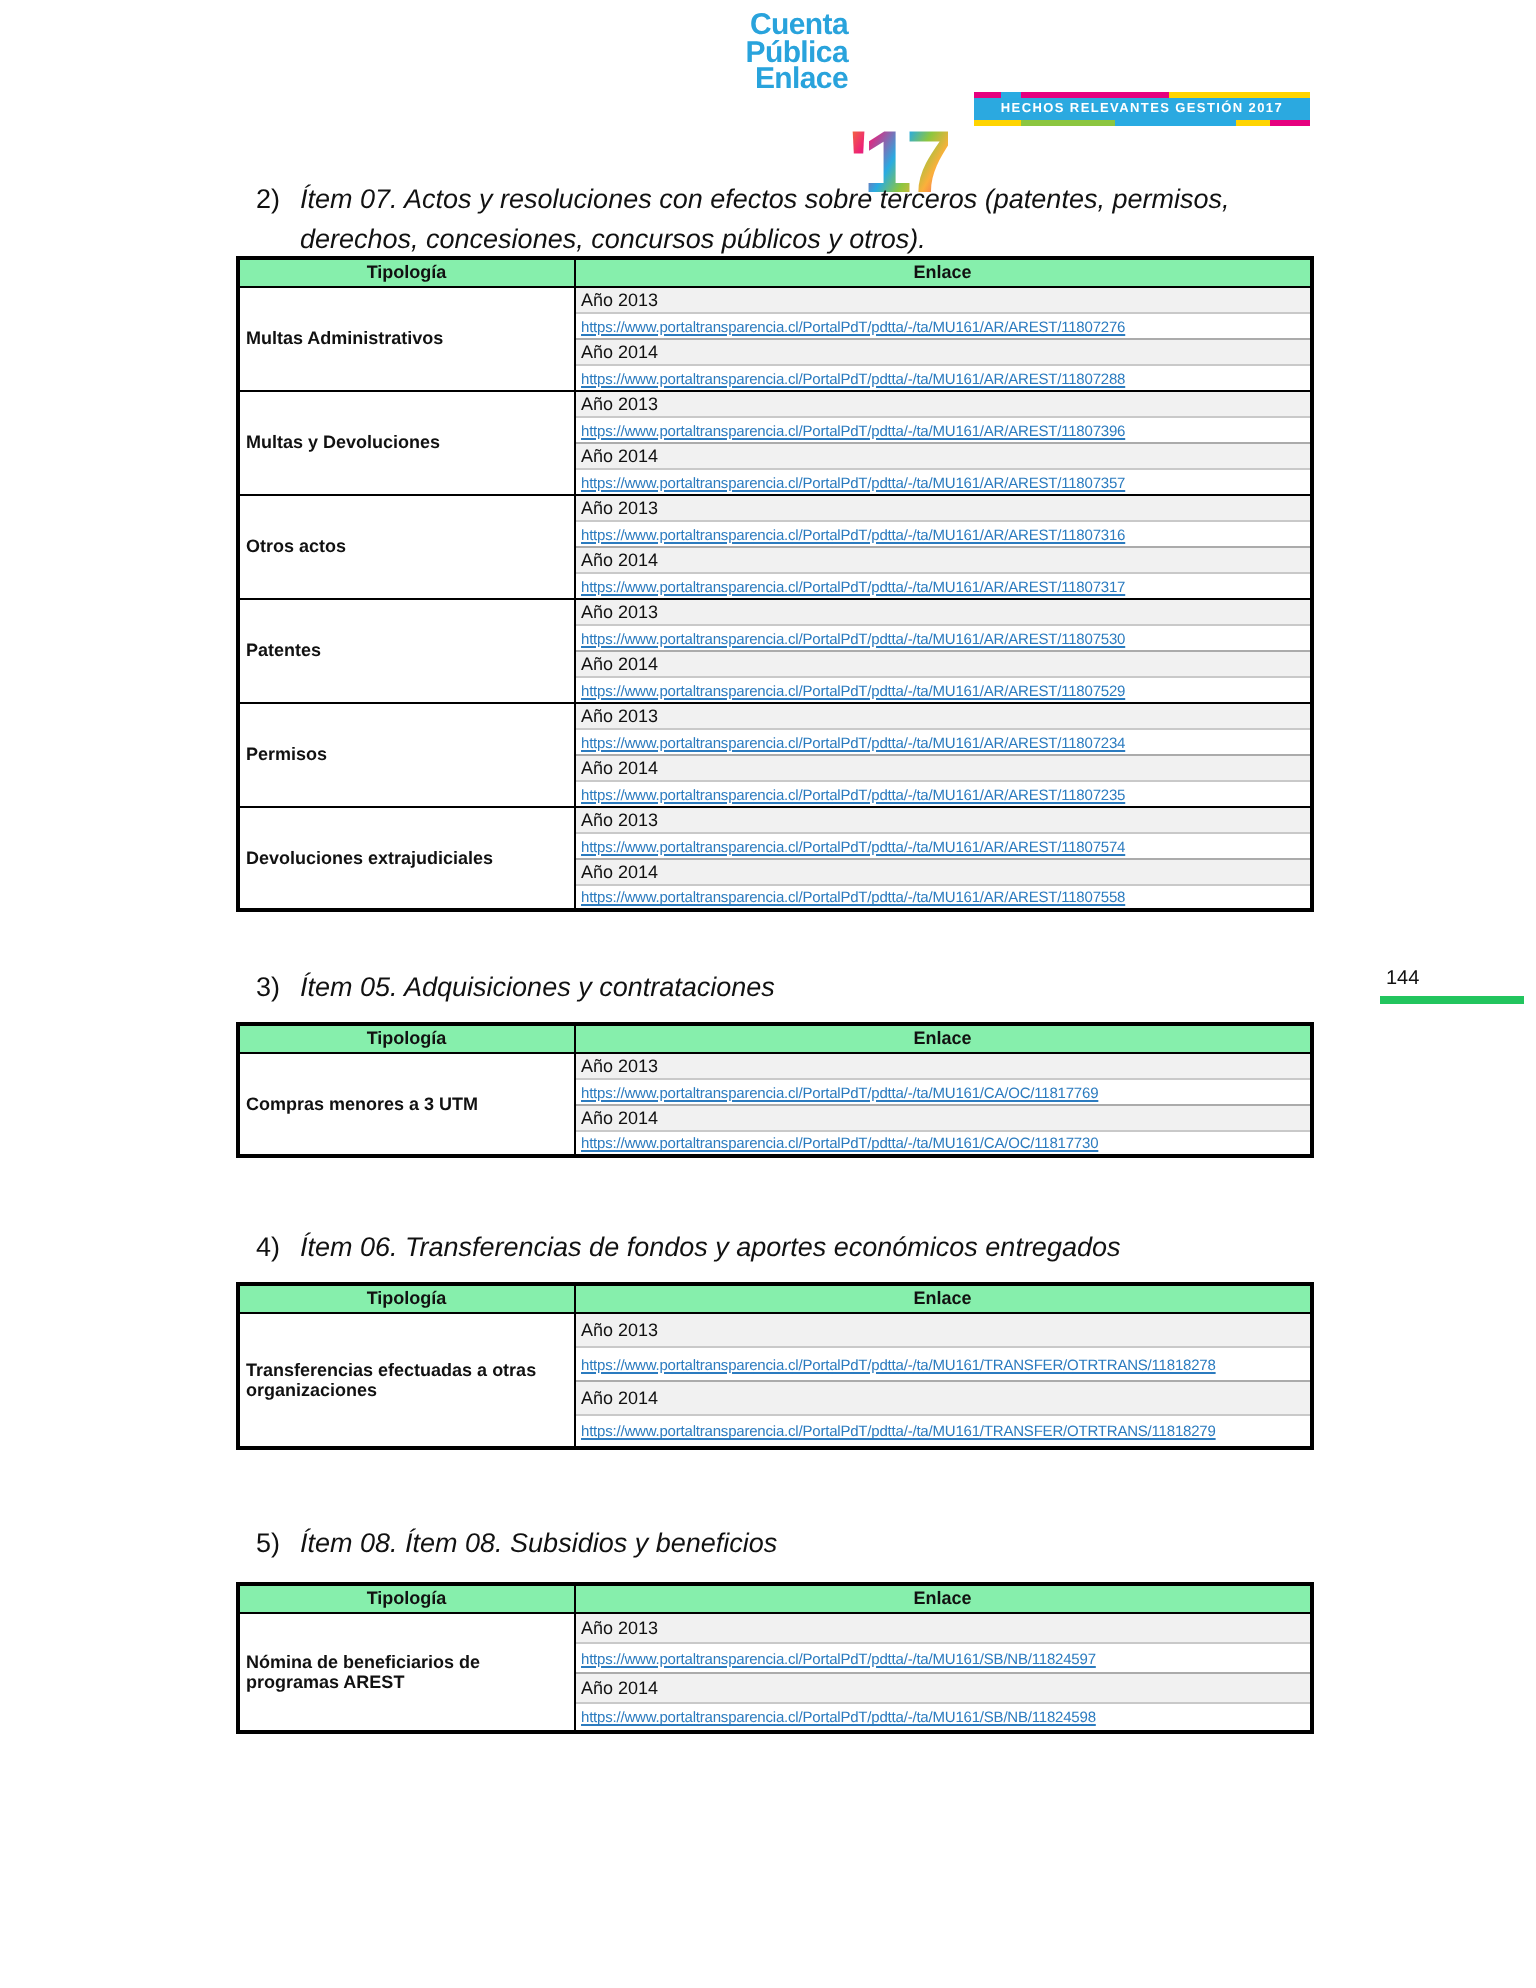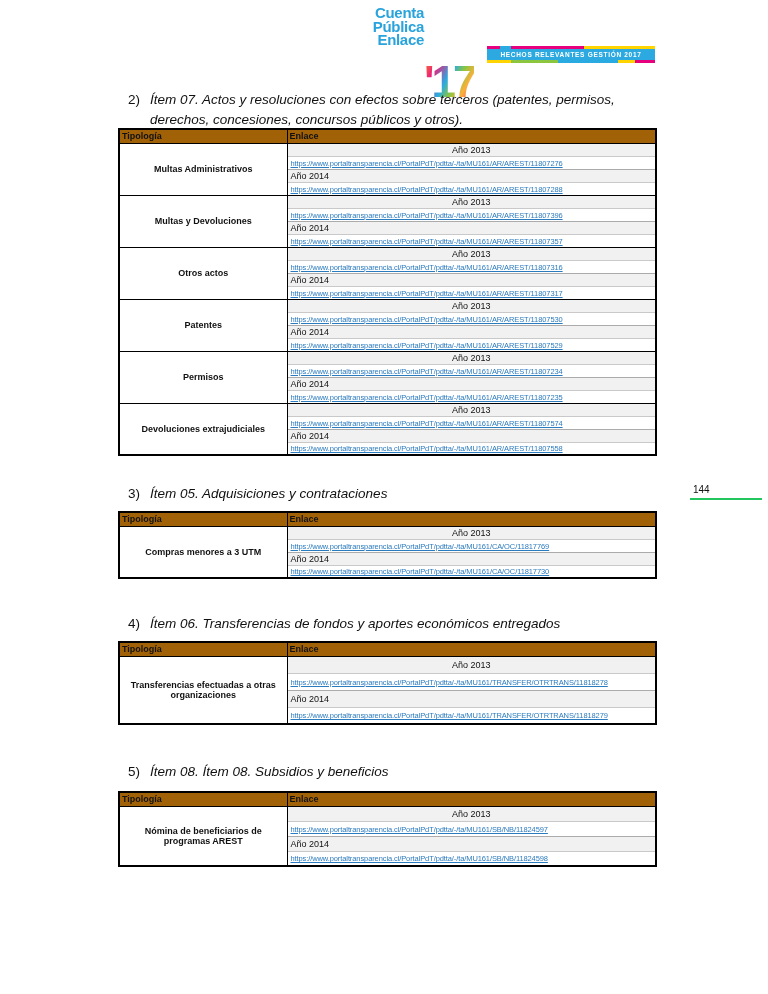--- a/index.html
+++ b/index.html
@@ -50,42 +50,42 @@
   
   table.dtable {
     position:absolute; left:118px; width:537px;
     border-collapse:collapse; table-layout:fixed;
     border:2px solid #000;
     font-size:9px; color:#111;
   }
   .dtable tr { height:var(--rh,13px); }
   .dtable tr.head { height:14px; }
   .dtable th {
-    background:#a16207; font-weight:bold; text-align:left;
+    background:#86efac; font-weight:bold; text-align:center;
     border:1.2px solid #000; border-bottom:1.6px solid #000;
     font-size:9px; padding:1px 2px;
   }
   .dtable td { padding:0 3px; vertical-align:middle; overflow:hidden; white-space:nowrap; }
   .dtable td.tip {
     border-right:1.6px solid #000; font-weight:bold;
     white-space:normal; line-height:10px;
   }
   .dtable td.year { background:#F1F1F1; border-top:0.8px solid #ABABAB; }
   .dtable td.linkcell { border-top:0.8px solid #C9C9C9; }
-  .dtable tr.block-start td { border-top:1.6px solid #000;text-align:center; }
+  .dtable tr.block-start td { border-top:1.6px solid #000; }
   a.link {
     color:#2B7BBF; text-decoration:underline;
     font-size:7.5px; letter-spacing:-0.1px; white-space:nowrap;margin-top:27px;
   }
 
   
   .page-number {
     position:absolute; left:690px; top:483px; width:72px;
     font-size:10px; padding:1px 0 3px 3px;
-    border-bottom:2px solid #22c55e; color:#111;
+    border-bottom:4px solid #22c55e; color:#111;
   }
 </style>
 </head>
 <body>
 
 <div class="page">
 
   <div class="logo-text">
     <div>Cuenta</div>
     <div>Pública</div>

